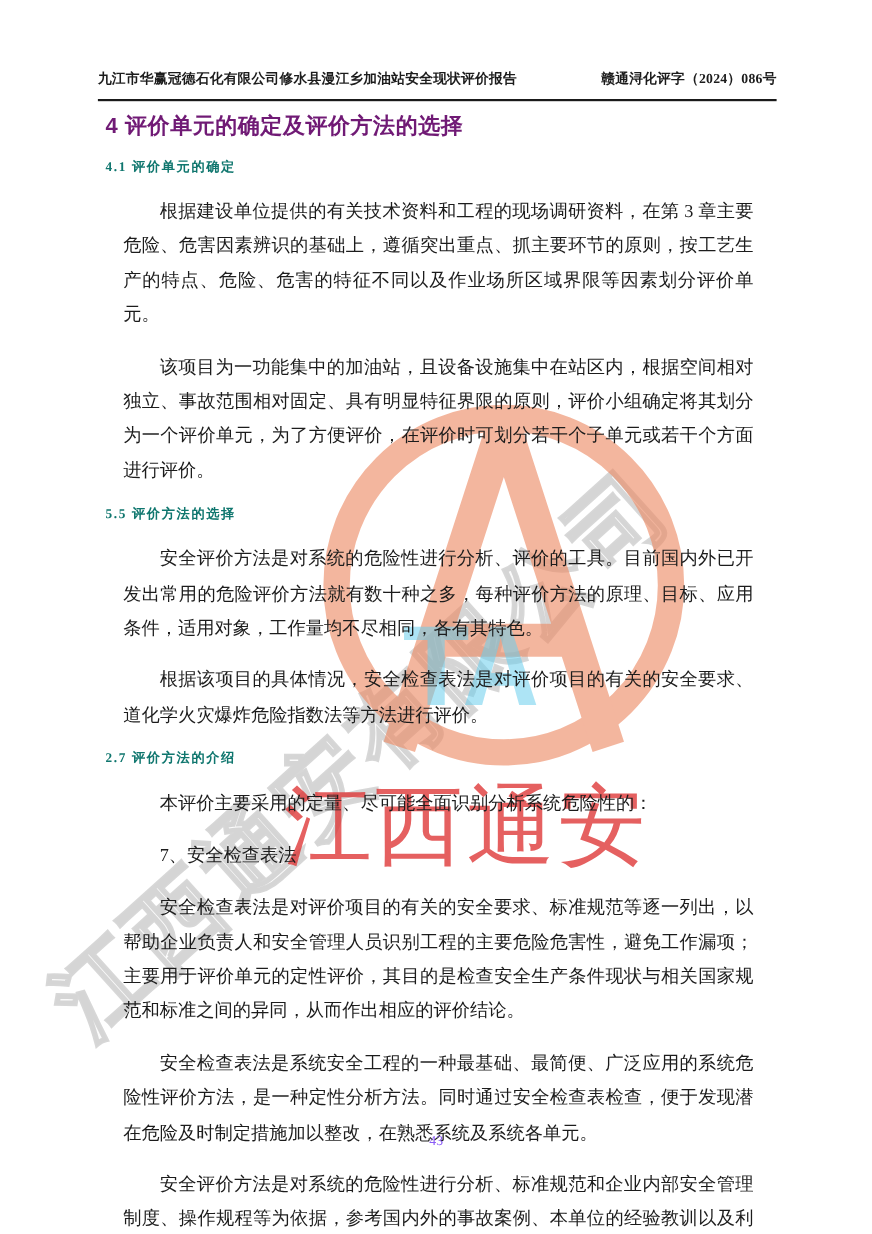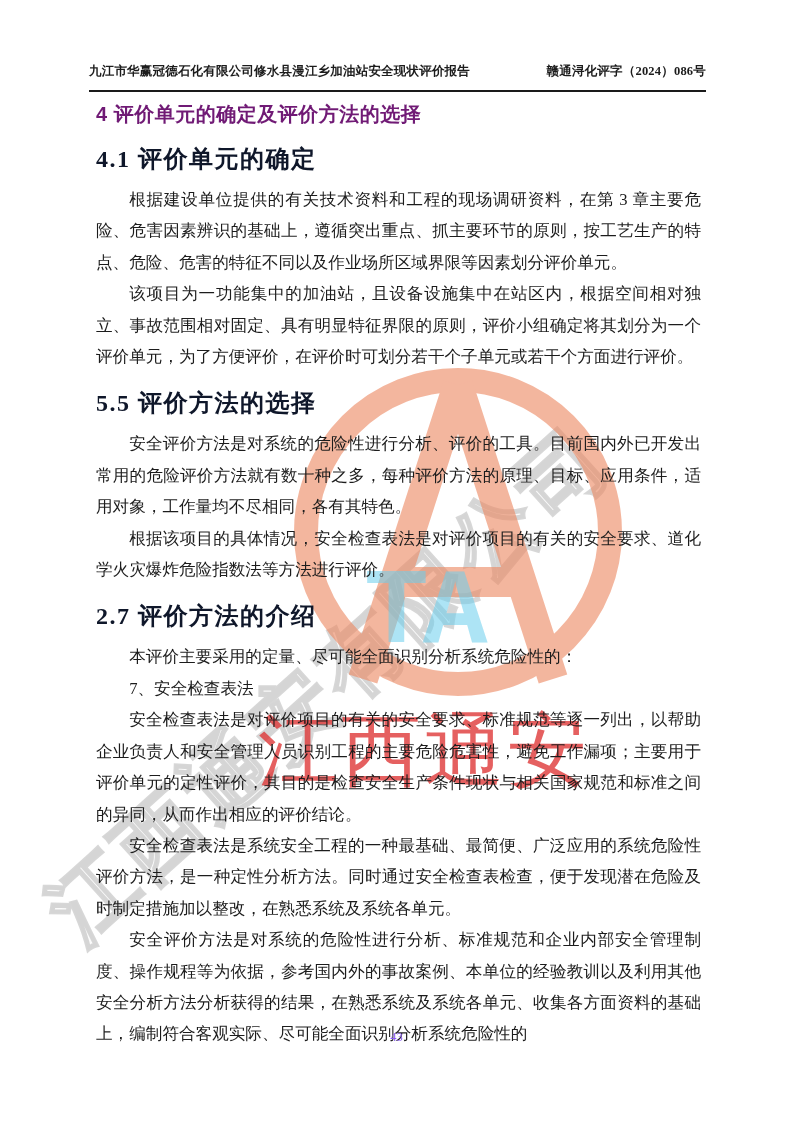--- a/index.html
+++ b/index.html
@@ -20,25 +20,25 @@
   }
   
   .doc{
     position:absolute;left:96px;right:92px;top:101px;z-index:10;
   }
   h1{
     margin:0 0 12px 0;font-family:"Liberation Sans","DejaVu Sans",sans-serif;
     font-size:20px;font-weight:700;letter-spacing:.5px;color:#701a75;
   }
   h2{
-    margin:15px 0 9px 0;font-size:24px;font-weight:700;
-    letter-spacing:1.5px;color:#0f172a;
+    margin:15px 0 9px 0;font-size:12px;font-weight:700;
+    letter-spacing:1.5px;color:#0f766e;
   }
   p{
-    margin:0;font-size:16.6px;line-height:31.4px;text-indent:2em;
+    margin:16px;font-size:16.6px;line-height:31.4px;text-indent:2em;
     text-align:justify;
   }
   
   .ftr{
     position:absolute;left:0;right:0;top:1030px;z-index:10;
     text-align:center;font-size:12.5px;color:#8b5cf6;
   }
   
   .wm{position:absolute;pointer-events:none;user-select:none;}
   .wm-diag{

